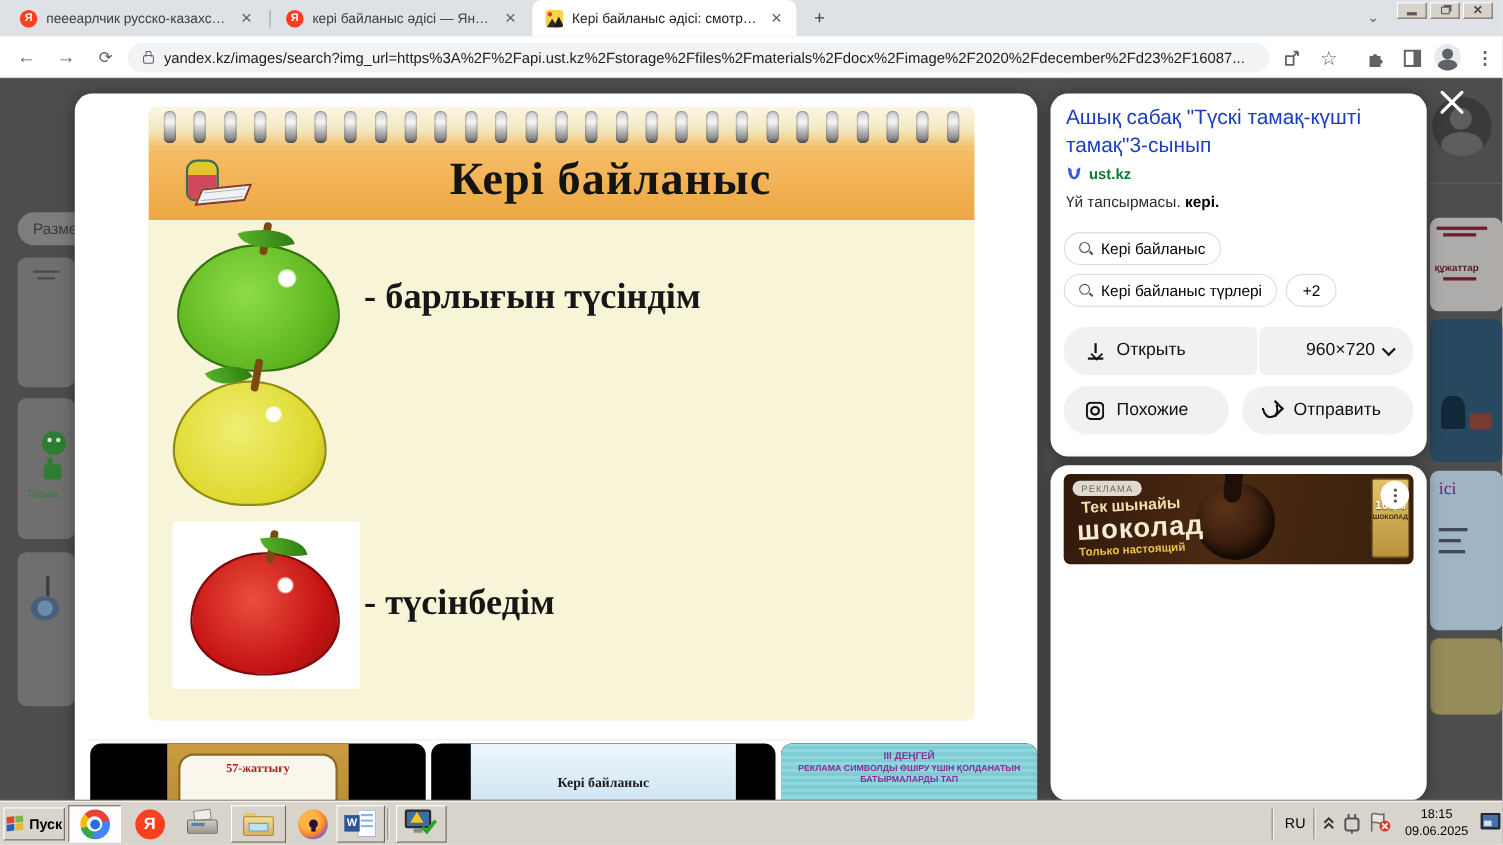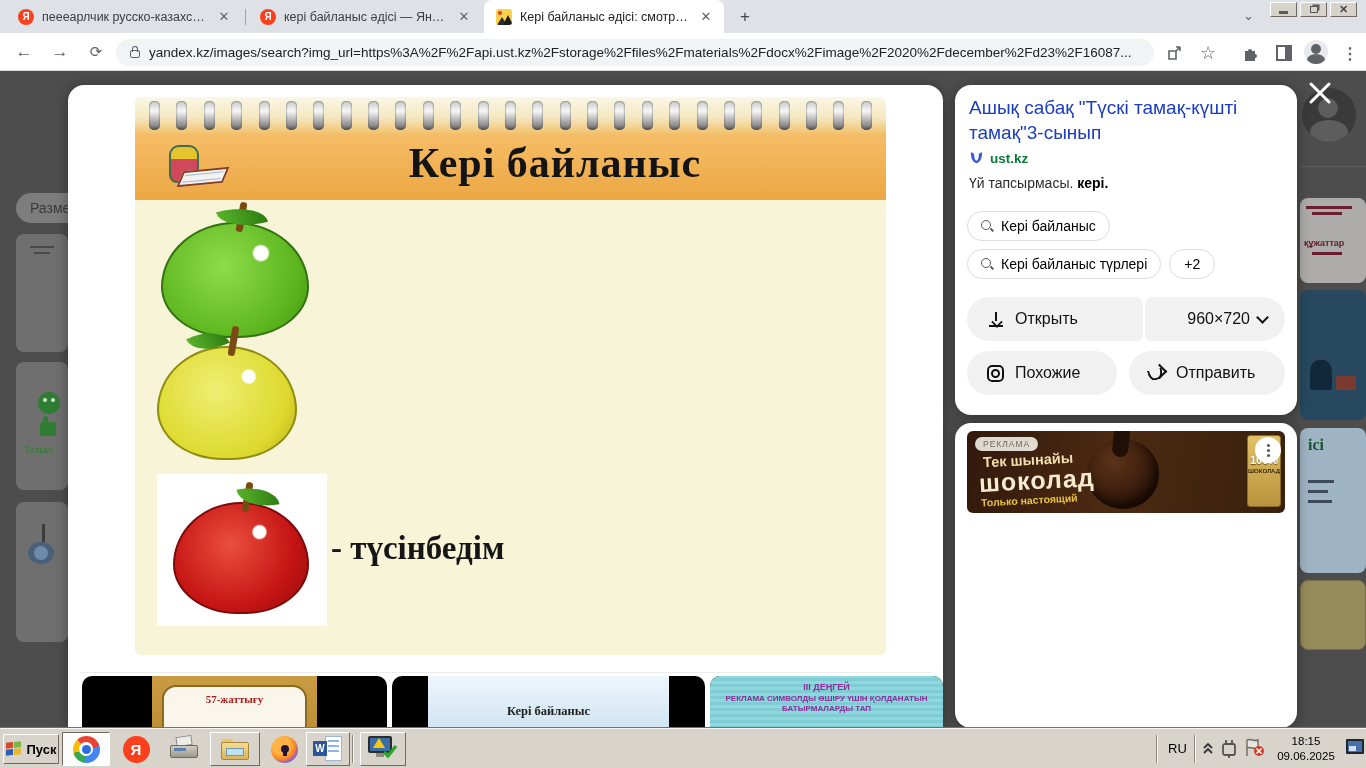--- a/index.html
+++ b/index.html
@@ -271,21 +271,21 @@
       <div class="abs" style="left:6px;top:8px;width:46px;height:3px;background:#6b1f2e;"></div>
       <div class="abs" style="left:12px;top:14px;width:30px;height:3px;background:#6b1f2e;"></div>
       <div class="abs" style="left:4px;top:40px;font-weight:bold;font-size:9px;color:#5c1b2a;">құжаттар</div>
       <div class="abs" style="left:12px;top:54px;width:30px;height:3px;background:#6b1f2e;"></div>
     </div>
     <div class="abs bg-thumb" style="left:1300px;top:219px;width:66px;height:130px;background:#27485f;">
       <div class="abs" style="left:10px;top:70px;width:22px;height:30px;border-radius:40% 40% 10% 10%;background:#10283a;"></div>
       <div class="abs" style="left:36px;top:86px;width:20px;height:14px;background:#7a3b2e;border-radius:2px;"></div>
     </div>
     <div class="abs bg-thumb" style="left:1300px;top:357px;width:66px;height:145px;background:#9fb4c4;">
-      <div class="abs" style="left:8px;top:8px;font-family:'Liberation Serif',serif;font-weight:bold;font-size:16px;color:#14532d;">ісі</div>
+      <div class="abs" style="left:8px;top:8px;font-family:'Liberation Serif',serif;font-weight:normal;font-size:16px;color:#701a75;">ісі</div>
       <div class="abs" style="left:8px;top:52px;width:26px;height:3px;background:#3c4a5a;"></div>
       <div class="abs" style="left:8px;top:62px;width:20px;height:3px;background:#3c4a5a;"></div>
       <div class="abs" style="left:8px;top:72px;width:24px;height:3px;background:#3c4a5a;"></div>
     </div>
     <div class="abs bg-thumb" style="left:1300px;top:509px;width:66px;height:70px;background:#968b5a;border:1px solid #7a7048;"></div>
   </div>
 
   <div class="abs main-card">
     <div class="abs slide">
       <div class="abs coil-strip">
@@ -323,20 +323,21 @@
             <span class="cl-body"></span>
             <span class="cl-book"></span>
         </div>
         <div class="abs slide-title">Кері байланыс</div>
       </div>
       <div class="abs slide-body">
         <div class="abs apple apple-green" style="left:26px;top:22px;width:148px;height:116px;">
           <span class="stem"></span>
             <span class="leaf" style="left:38%;transform:rotate(-14deg);"></span>
         </div>
+        <div class="abs slide-text" style="left:196px;top:52px;">- барлығын түсіндім</div>
         <div class="abs apple apple-yellow" style="left:22px;top:146px;width:140px;height:114px;">
           <span class="stem"></span>
             <span class="leaf" style="width:38px;"></span>
         </div>
         <div class="abs whitebox" style="left:22px;top:274px;width:170px;height:152px;">
           <div class="abs apple apple-red" style="left:16px;top:28px;width:136px;height:112px;">
             <span class="stem"></span>
               <span class="leaf" style="left:48%;transform:rotate(-10deg);width:40px;"></span>
           </div>
         </div>

